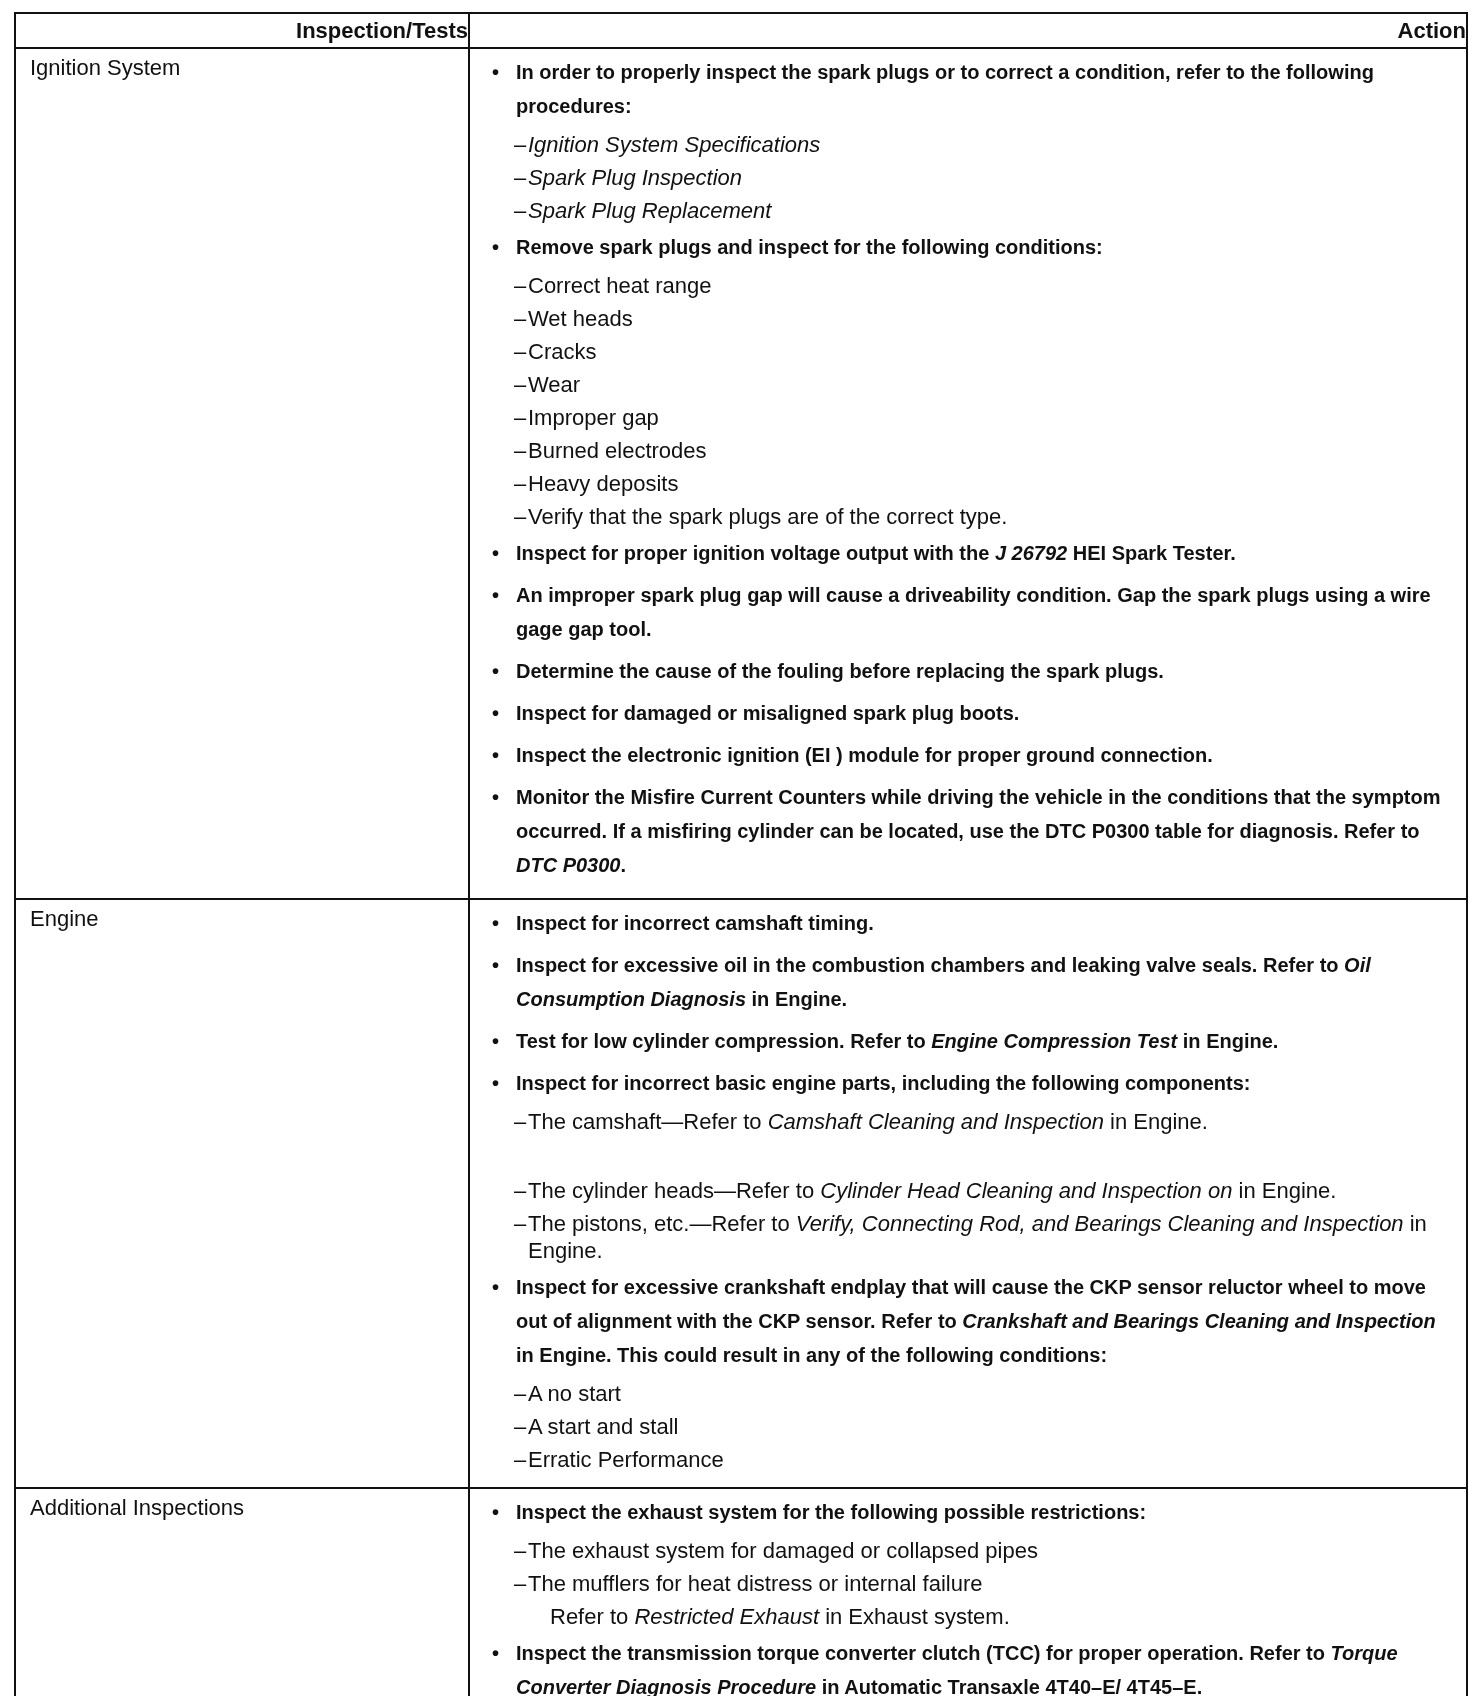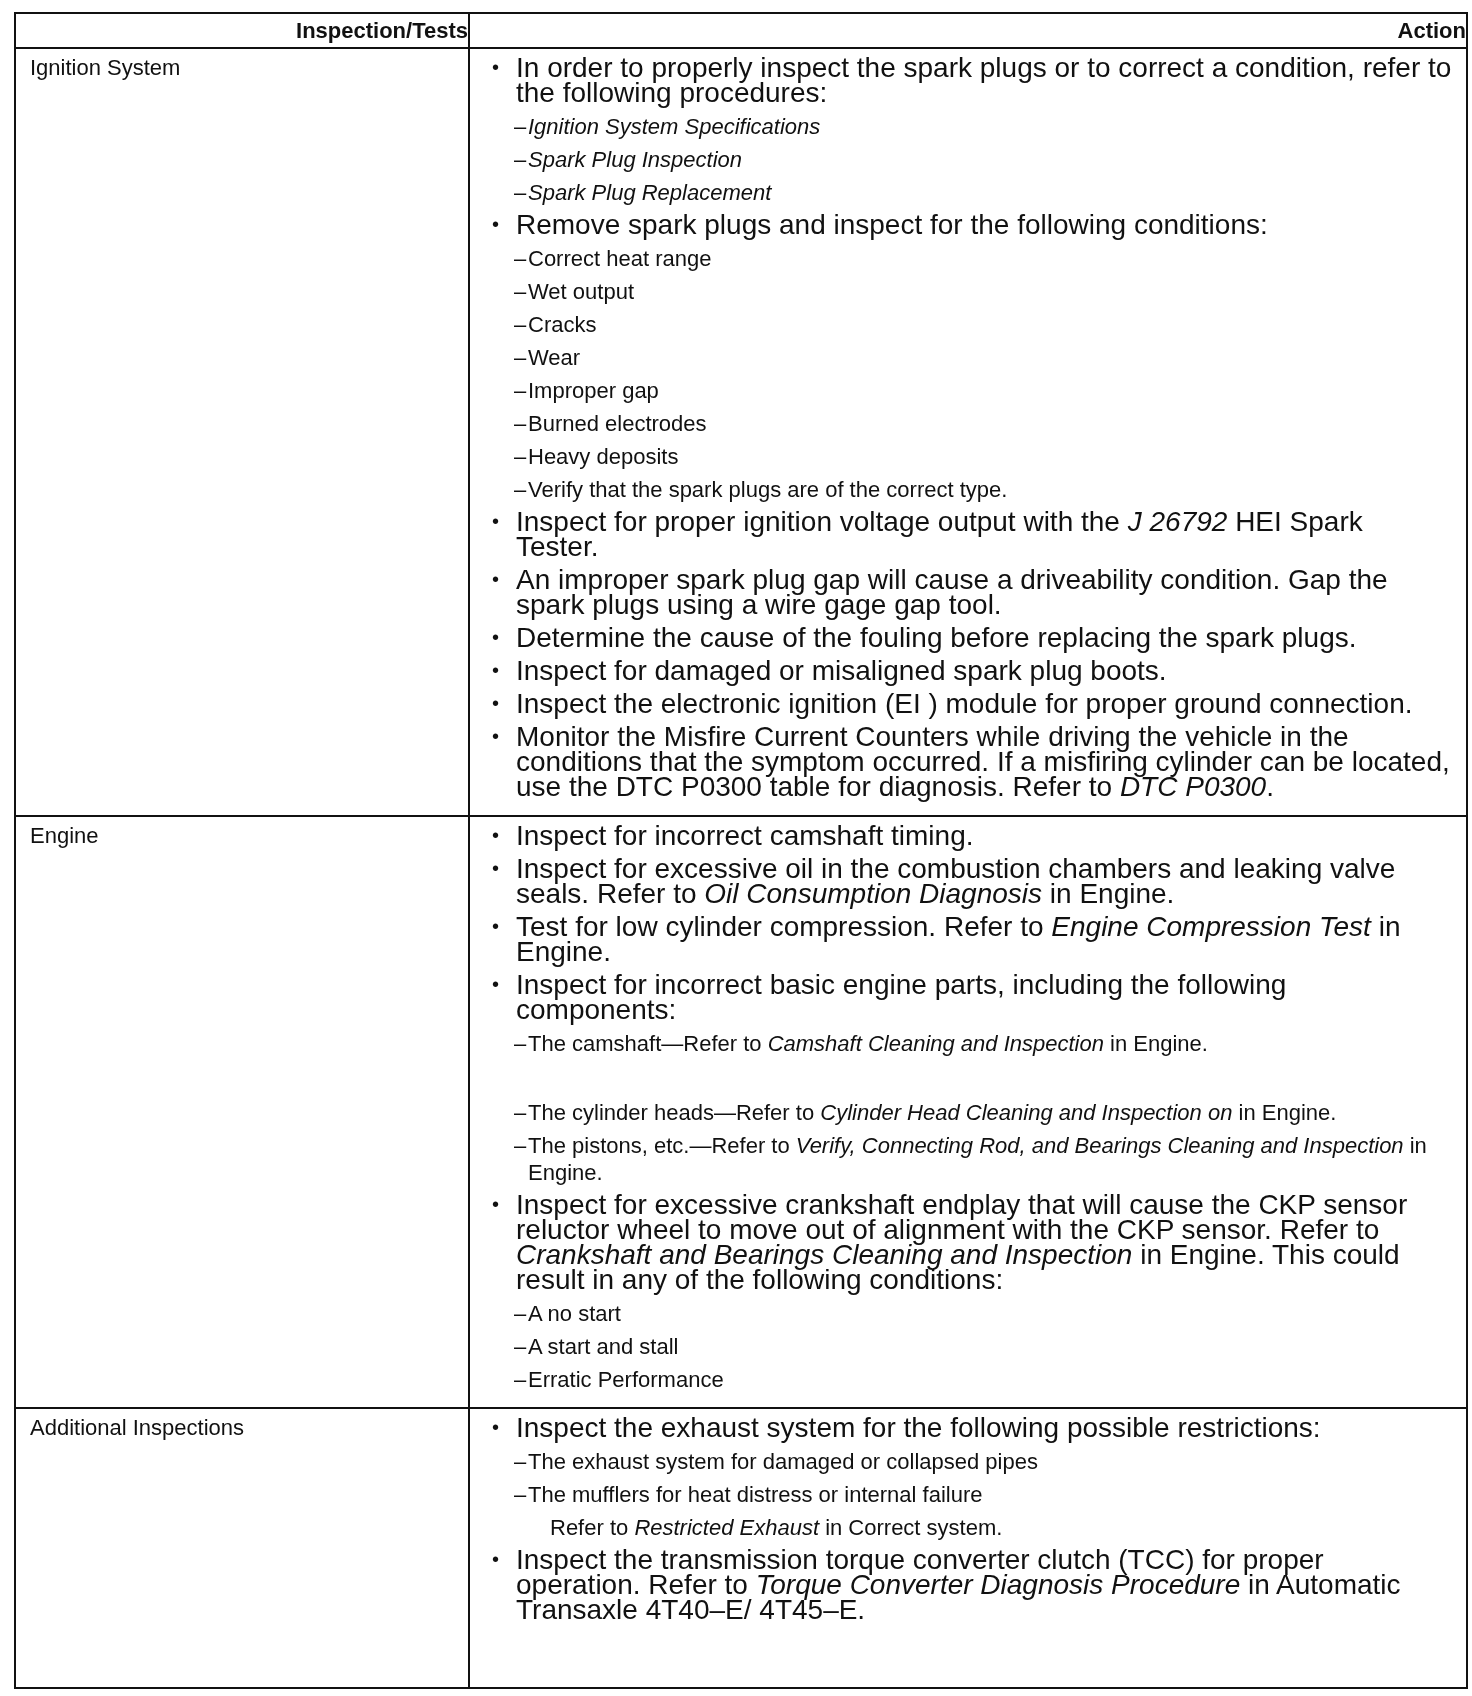--- a/index.html
+++ b/index.html
@@ -14,21 +14,21 @@
   }
   table.doc col.c1 { width: 454px; }
   table.doc col.c2 { width: 998px; }
   th {
     font-weight: bold; font-size: 22px; text-align: right;
     border: 2px solid #111; padding: 4px 0 3px 0; height: 24px;
   }
   td { border: 2px solid #111; vertical-align: top; padding: 0; }
   td.left { font-size: 22px; padding: 6px 0 0 14px; }
   td.right { padding: 6px 14px 8px 14px; }
-  .bullet { position: relative; padding-left: 32px; font-size: 28px; line-height: 25px; margin-bottom: 8px; }
+  .bullet { position: relative; padding-left: 32px; font-size: 20px; line-height: 34px; margin-bottom: 8px; font-weight: bold; }
   .bullet::before { content: "\2022"; position: absolute; left: 8px; top: 0; font-size: 20px; }
   .sub { position: relative; padding-left: 44px; font-size: 22px; line-height: 27px; margin: 6px 0 6px 0; }
   .sub .dash { position: absolute; left: 30px; }
   .note { padding-left: 66px; font-size: 22px; line-height: 27px; margin: 6px 0; }
   .gap { height: 30px; }
   i { font-style: italic; }
   .row1 { height: 643px; padding-left: 44px; }
   .row2 { height: 441px; }
   .row3 { height: 280px; }
 </style>
@@ -49,21 +49,21 @@
   <tbody>
     <tr class="row1">
       <td class="left">Ignition System</td>
       <td class="right">
           <div class="bullet"><span>In order to properly inspect the spark plugs or to correct a condition, refer to the following procedures:</span></div>
           <div class="sub"><span class="dash">–</span><i>Ignition System Specifications</i></div>
           <div class="sub"><span class="dash">–</span><i>Spark Plug Inspection</i></div>
           <div class="sub"><span class="dash">–</span><i>Spark Plug Replacement</i></div>
           <div class="bullet"><span>Remove spark plugs and inspect for the following conditions:</span></div>
           <div class="sub"><span class="dash">–</span><span>Correct heat range</span></div>
-          <div class="sub"><span class="dash">–</span><span>Wet output</span></div>
+          <div class="sub"><span class="dash">–</span><span>Wet heads</span></div>
           <div class="sub"><span class="dash">–</span><span>Cracks</span></div>
           <div class="sub"><span class="dash">–</span><span>Wear</span></div>
           <div class="sub"><span class="dash">–</span><span>Improper gap</span></div>
           <div class="sub"><span class="dash">–</span><span>Burned electrodes</span></div>
           <div class="sub"><span class="dash">–</span><span>Heavy deposits</span></div>
           <div class="sub"><span class="dash">–</span><span>Verify that the spark plugs are of the correct type.</span></div>
           <div class="bullet"><span>Inspect for proper ignition voltage output with the </span><i>J 26792</i><span> HEI Spark Tester.</span></div>
           <div class="bullet"><span>An improper spark plug gap will cause a driveability condition. Gap the spark plugs using a wire gage gap tool.</span></div>
           <div class="bullet"><span>Determine the cause of the fouling before replacing the spark plugs.</span></div>
           <div class="bullet"><span>Inspect for damaged or misaligned spark plug boots.</span></div>
@@ -87,18 +87,18 @@
           <div class="sub"><span class="dash">–</span><span>A start and stall</span></div>
           <div class="sub"><span class="dash">–</span><span>Erratic Performance</span></div>
         </td>
     </tr>
     <tr class="row3">
       <td class="left">Additional Inspections</td>
       <td class="right">
           <div class="bullet"><span>Inspect the exhaust system for the following possible restrictions:</span></div>
           <div class="sub"><span class="dash">–</span><span>The exhaust system for damaged or collapsed pipes</span></div>
           <div class="sub"><span class="dash">–</span><span>The mufflers for heat distress or internal failure</span></div>
-          <div class="note"><span>Refer to </span><i>Restricted Exhaust</i><span> in Correct system.</span></div>
+          <div class="note"><span>Refer to </span><i>Restricted Exhaust</i><span> in Exhaust system.</span></div>
           <div class="bullet"><span>Inspect the transmission torque converter clutch (TCC) for proper operation. Refer to </span><i>Torque Converter Diagnosis Procedure</i><span> in Automatic Transaxle 4T40–E/ 4T45–E.</span></div>
         </td>
     </tr>
   </tbody>
 </table>
 
 </body></html>

